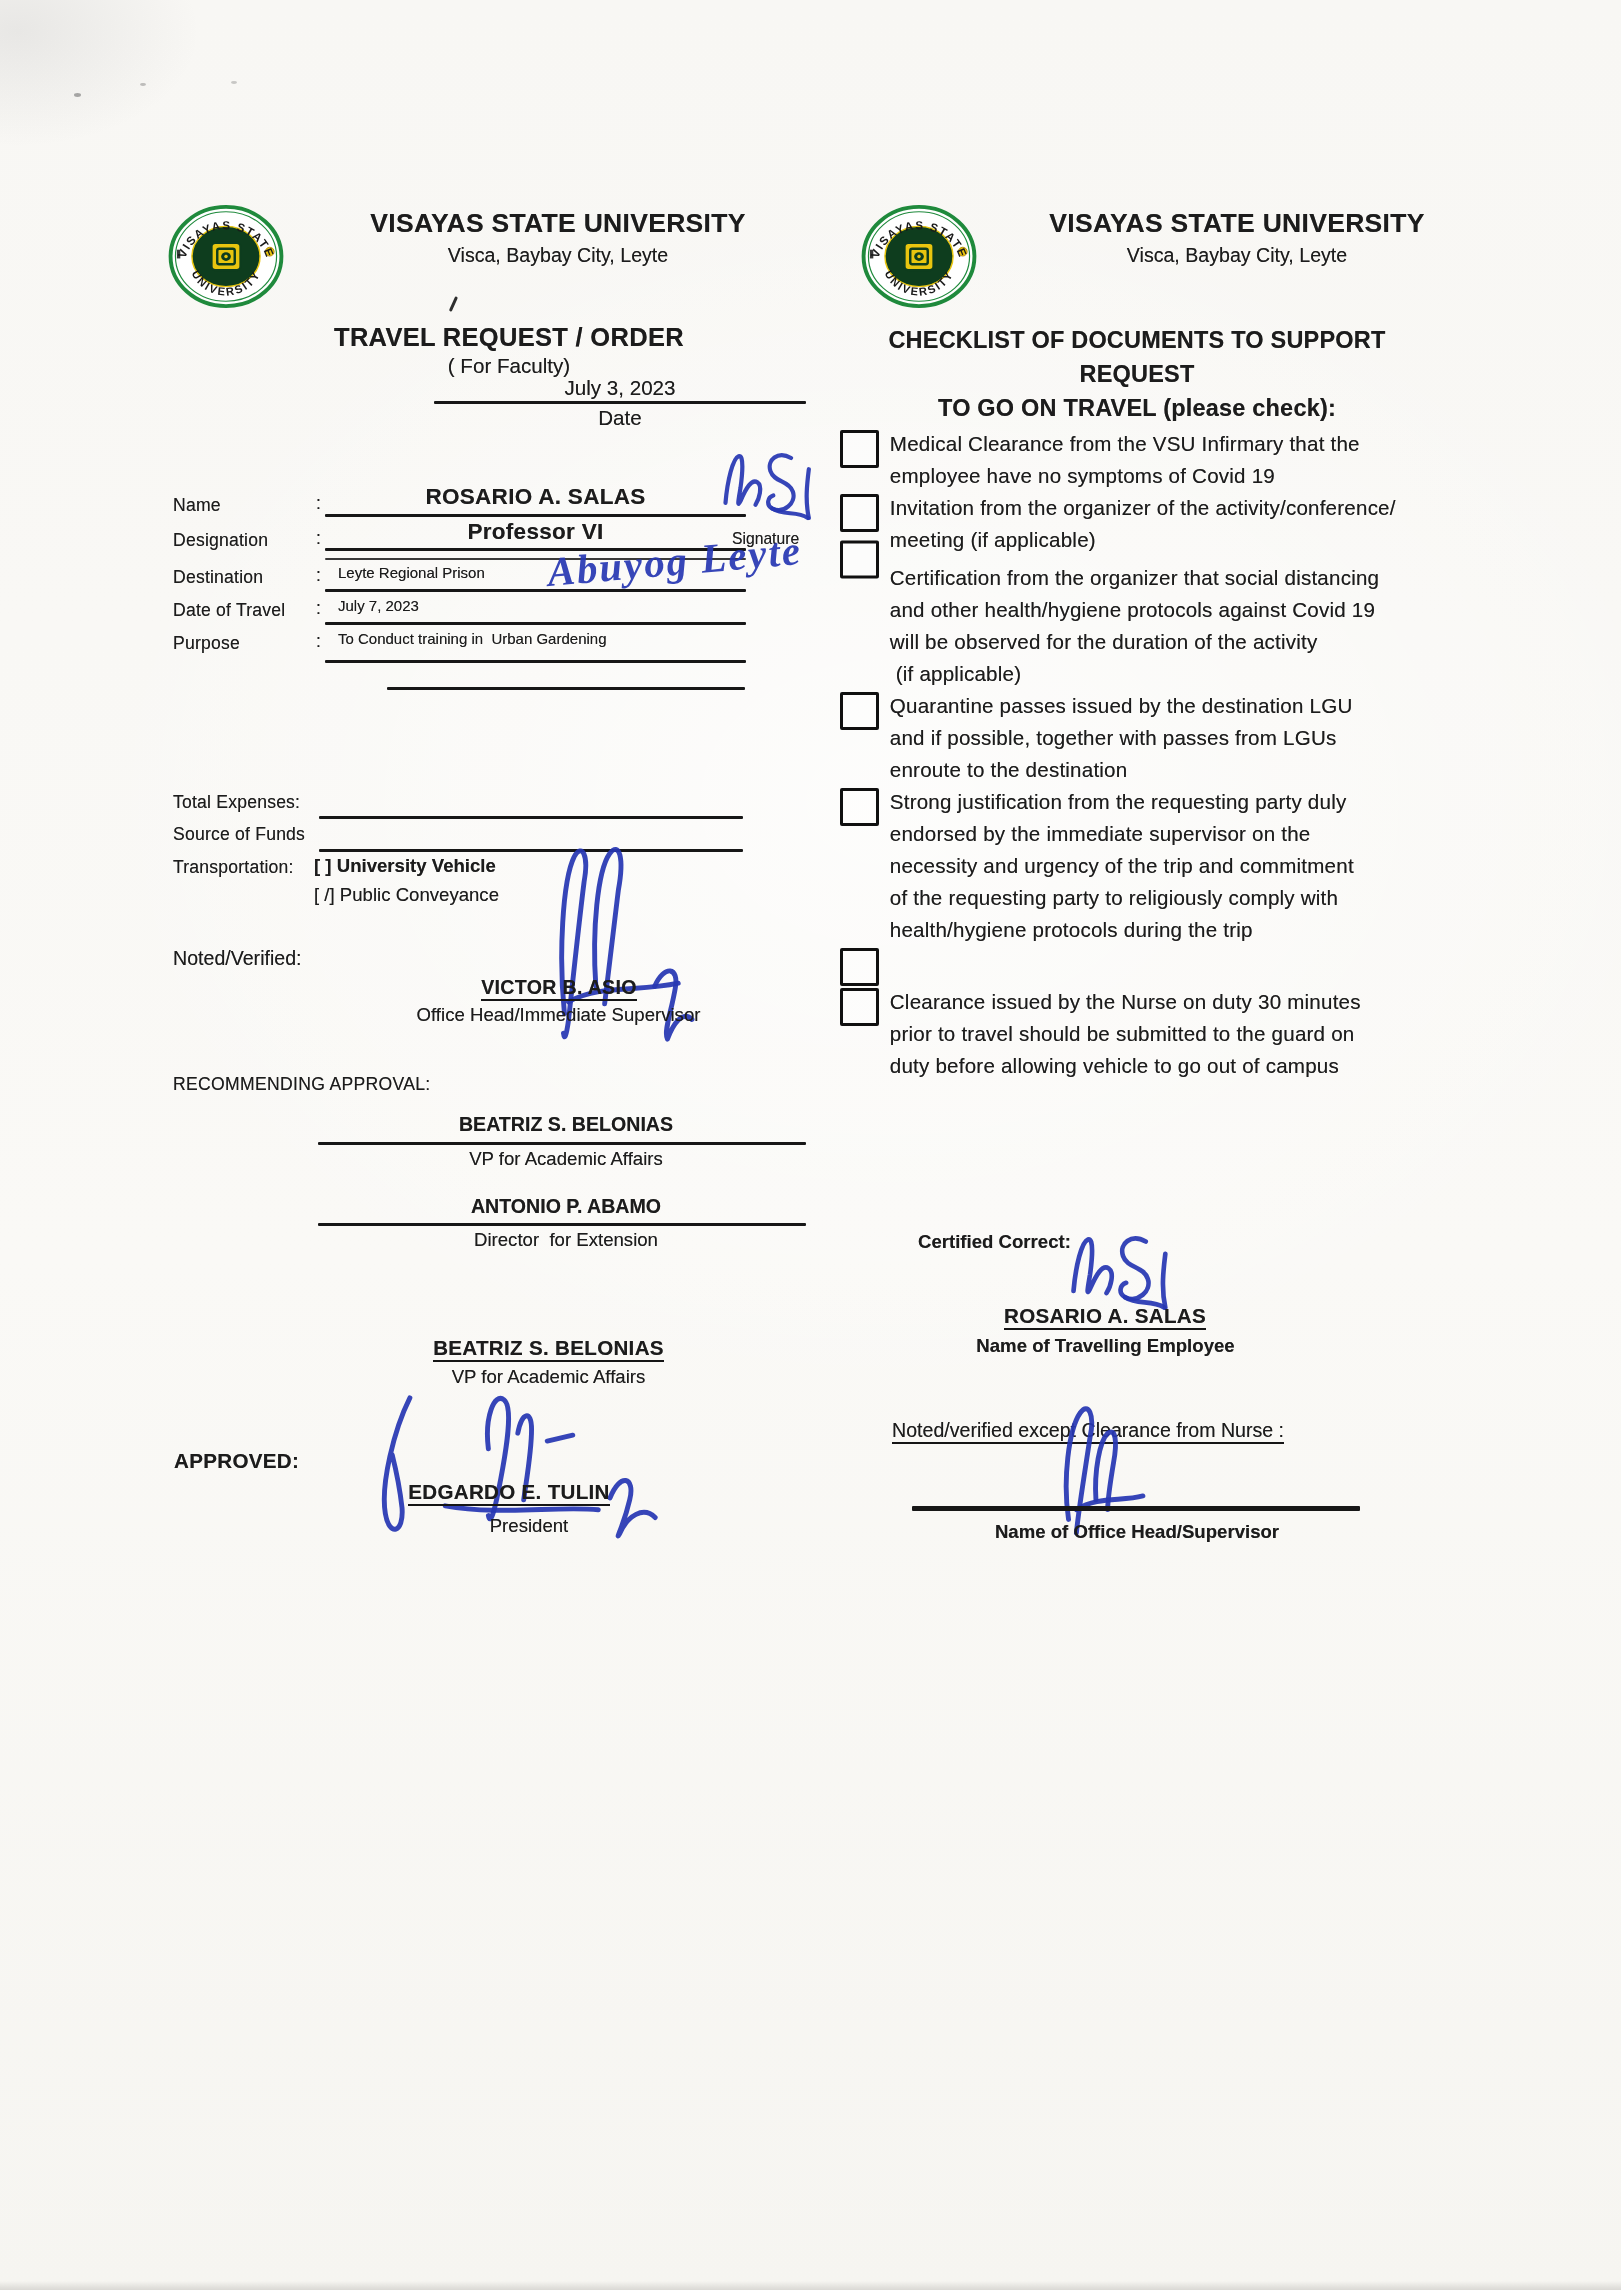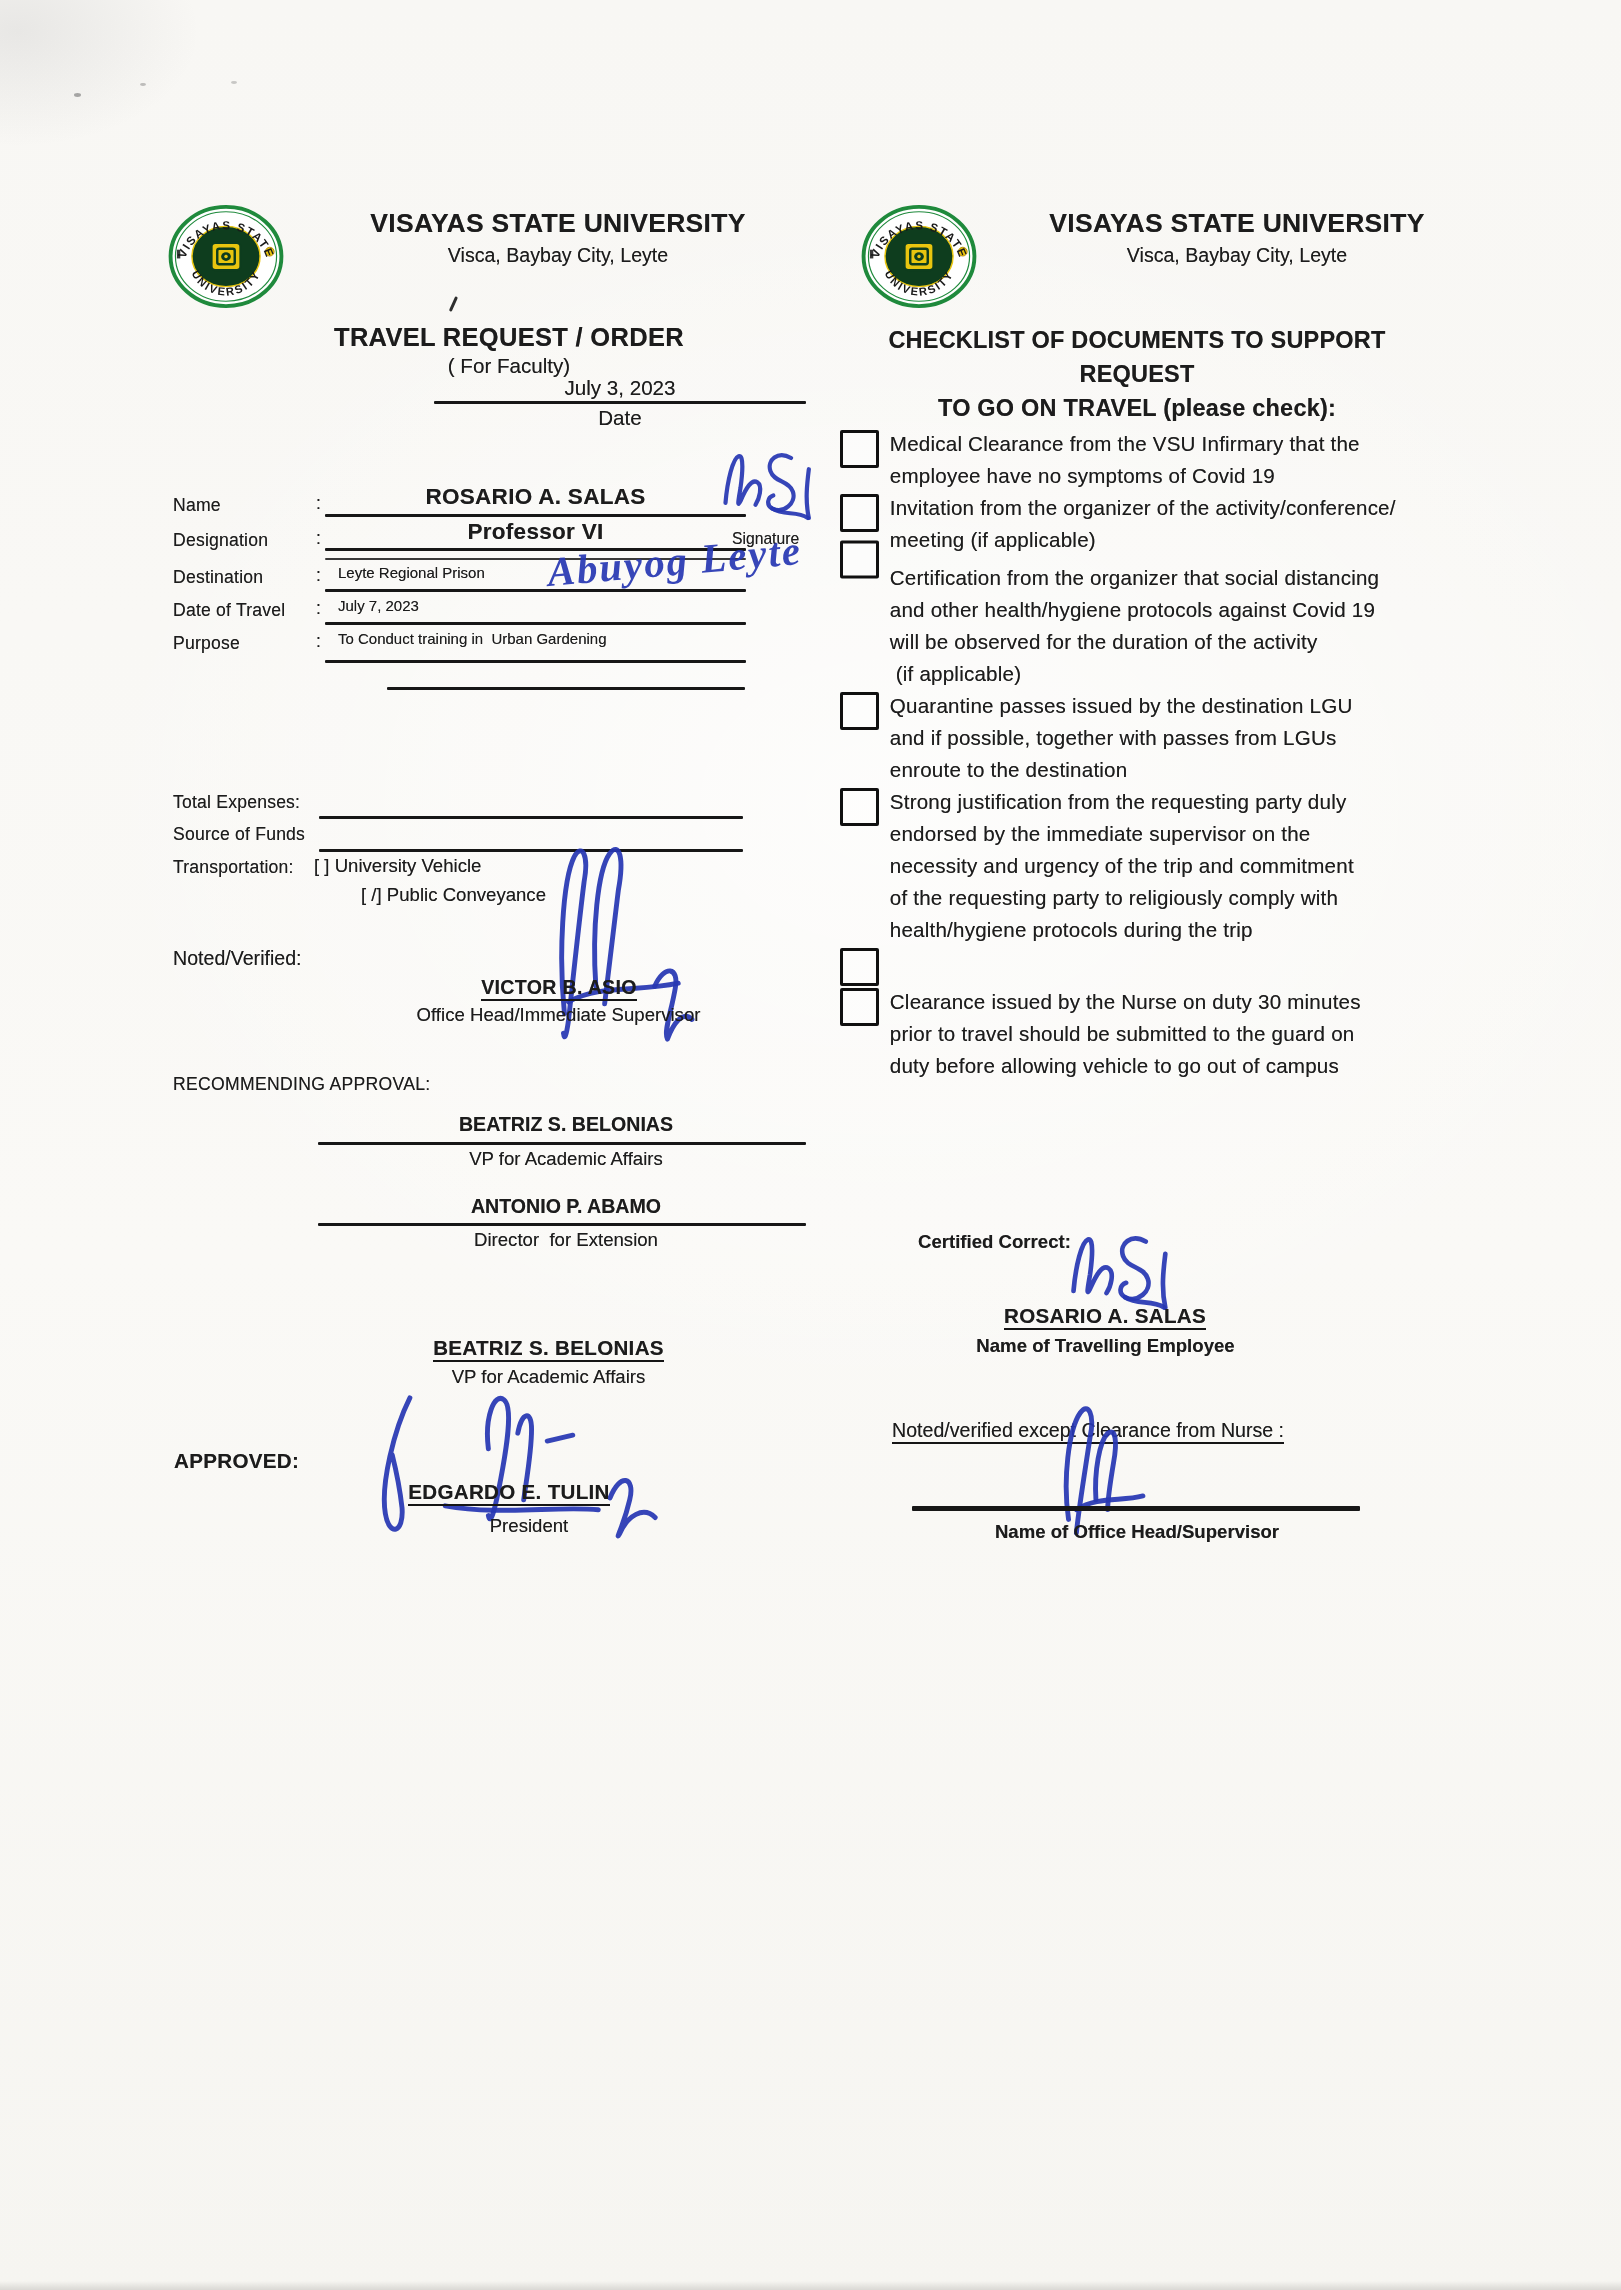--- a/index.html
+++ b/index.html
@@ -122,22 +122,22 @@
   <div class="abs ink lbl" style="left:316px;top:631px;">:</div>
   <div class="abs ink fval pre" style="left:338px;top:630px;">To Conduct training in&nbsp; Urban Gardening</div>
   <div class="line" style="left:325px;top:660px;width:421px;"></div>
   <div class="line" style="left:387px;top:687px;width:358px;"></div>
 
   <div class="abs ink lbl" style="left:173px;top:792px;">Total Expenses:</div>
   <div class="line" style="left:319px;top:816px;width:424px;"></div>
   <div class="abs ink lbl" style="left:173px;top:824px;">Source of Funds</div>
   <div class="line" style="left:319px;top:849px;width:424px;"></div>
   <div class="abs ink lbl" style="left:173px;top:857px;">Transportation:</div>
-  <div class="abs ink pre" style="left:314px;top:855px;font-size:18.6px;">[ ] University Vehicle</div>
-  <div class="abs ink pre" style="left:314px;top:884px;font-size:18.6px;margin-left:47px;">[ /] Public Conveyance</div>
+  <div class="abs ink pre" style="left:314px;top:855px;font-size:18.6px;font-weight:bold;">[ ] University Vehicle</div>
+  <div class="abs ink pre" style="left:314px;top:884px;font-size:18.6px;">[ /] Public Conveyance</div>
 
   <div class="abs ink" style="left:173px;top:947px;font-size:19.6px;">Noted/Verified:</div>
   <svg class="abs" style="left:529px;top:839px;" width="167" height="206" viewBox="0 0 170 210">
     <path class="sig-ink" stroke-width="5" d="M36,178 C30,120 34,42 46,18 C54,4 61,16 56,44 C50,92 44,150 40,186 C38,200 36,206 35,198"></path>
     <path class="sig-ink" stroke-width="5" d="M68,150 C64,92 70,32 82,15 C92,2 97,19 91,52 C85,100 79,150 77,168"></path>
     <path class="sig-ink" stroke-width="5" d="M40,166 C72,148 112,156 152,147"></path>
     <path class="sig-ink" stroke-width="5" d="M128,150 C138,128 153,130 149,152 C145,176 137,196 141,204 C147,188 157,174 166,184"></path>
   </svg>
   <div class="abs ctr" style="left:412px;top:976px;width:294px;">
     <span class="ink b u" style="font-size:19.6px;letter-spacing:0.3px;">VICTOR B. ASIO</span>

